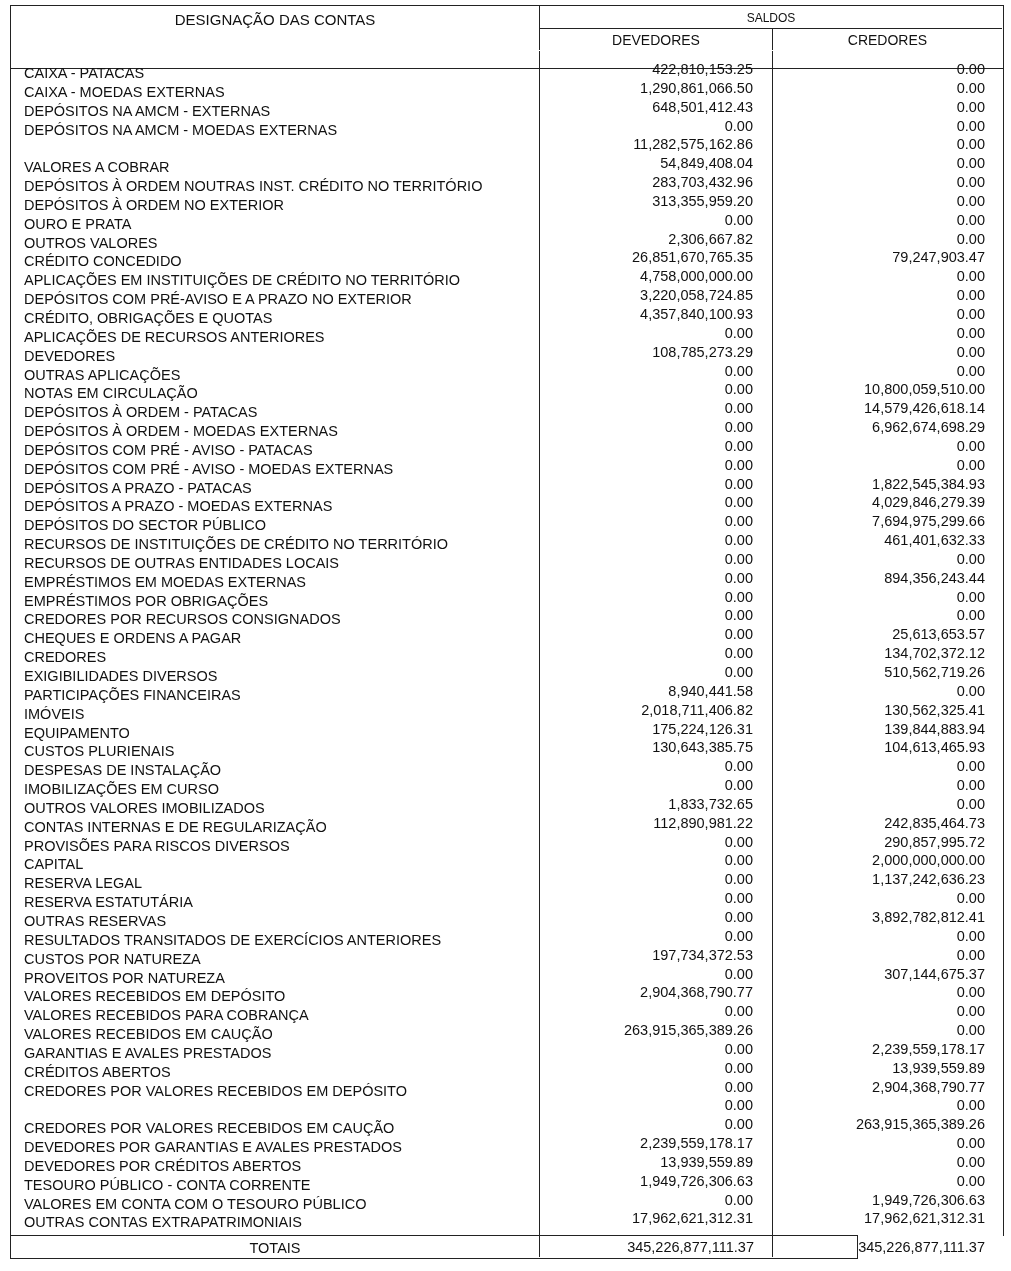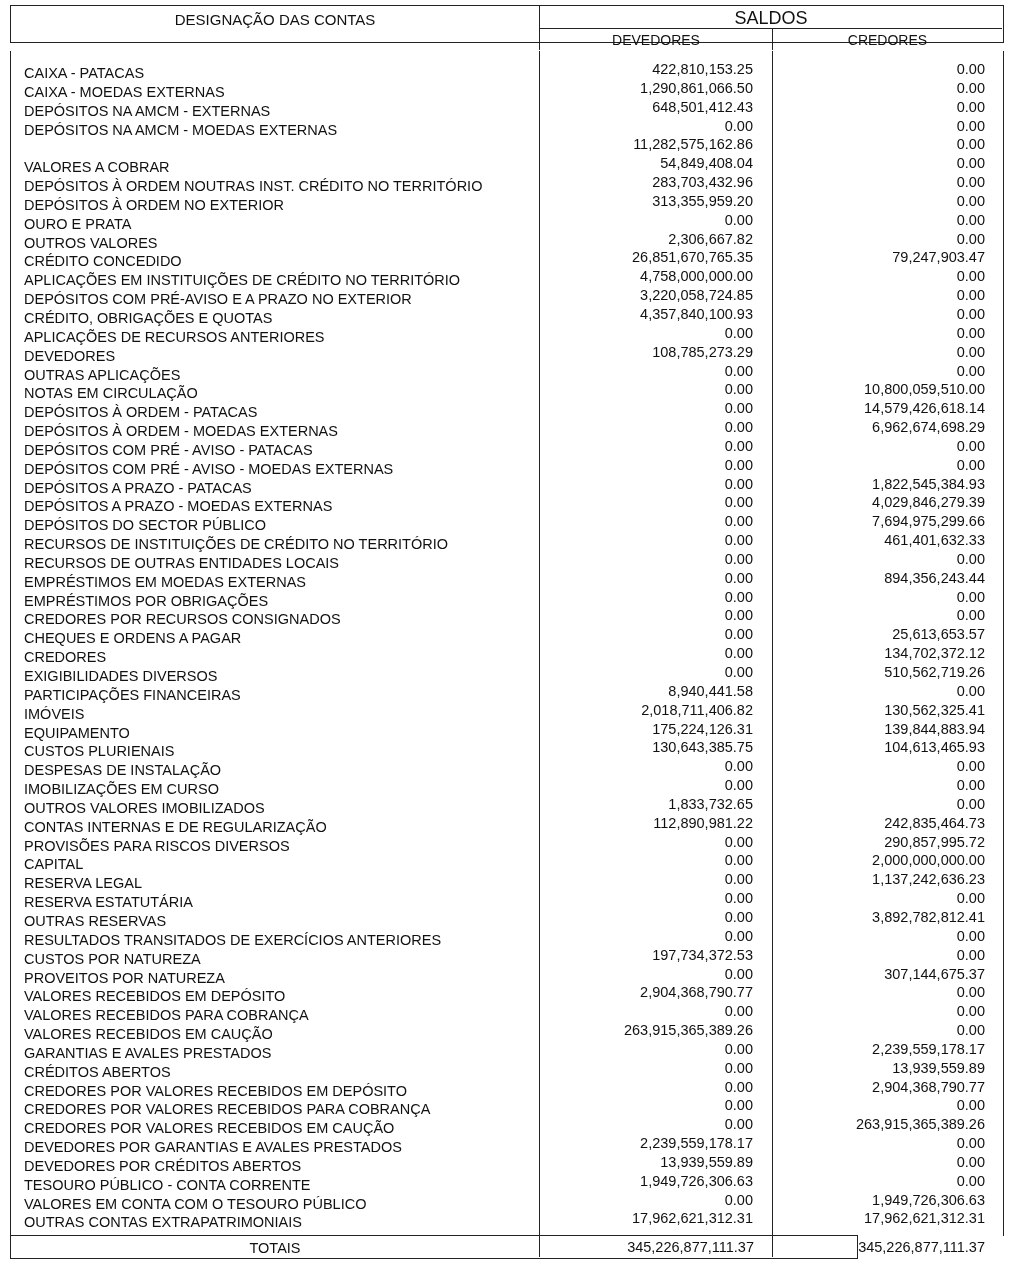--- a/index.html
+++ b/index.html
@@ -1,20 +1,20 @@
 <!DOCTYPE html>
 <html><head>
   <meta charset="utf-8">
   <style>
     html, body { margin: 0; padding: 0; background: #ffffff; }
     body { width: 1011px; height: 1271px; position: relative; font-family: "Liberation Sans", sans-serif; color: #111; }
     .sheet { position: absolute; left: 10px; top: 5px; width: 994px; height: 1262px; }
-    .hdr { position: absolute; left: 0; top: 0; width: 994px; height: 38px; border: 1.5px solid #222; border-bottom: 1.5px solid #222; box-sizing: border-box; }
+    .hdr { position: absolute; left: 0; top: 0; width: 994px; height: 64px; border: 1.5px solid #222; border-bottom: 1.5px solid #222; box-sizing: border-box; }
     .hdr .desig { position: absolute; left: 0; top: 0; width: 528px; height: 44px; border-right: 1.5px solid #222; font-size: 15px; text-align: center; line-height: 28px; }
-    .hdr .saldos { position: absolute; left: 529px; top: 0; width: 462px; height: 22px; border-bottom: 1.5px solid #222; font-size: 18px; text-align: center; line-height: 24px; }
+    .hdr .saldos { position: absolute; left: 529px; top: 0; width: 462px; height: 22px; border-bottom: 1.5px solid #222; font-size: 12px; text-align: center; line-height: 24px; }
     .hdr .dev { position: absolute; left: 529px; top: 23px; width: 232px; height: 21px; border-right: 1.5px solid #222; font-size: 14px; text-align: center; line-height: 22px; }
     .hdr .cred { position: absolute; left: 762px; top: 23px; width: 229px; height: 21px; font-size: 14px; text-align: center; line-height: 22px; }
     .body { position: absolute; left: 0; top: 46px; width: 994px; height: 1185px; border-left: 1.5px solid #222; border-right: 1.5px solid #222; box-sizing: border-box; }
     .body .vline1 { position: absolute; left: 528px; top: 0; bottom: 0; border-left: 1.5px solid #222; }
     .body .vline2 { position: absolute; left: 761px; top: 0; bottom: 0; border-left: 1.5px solid #222; }
     .rows { position: absolute; left: 0; top: 10px; width: 100%; }
     .row { position: relative; height: 18.85px; font-size: 14.5px; }
     .row .name { position: absolute; left: 13px; top: 4px; white-space: nowrap; }
     .row .dv { position: absolute; right: 250px; top: 0; white-space: nowrap; }
     .row .cr { position: absolute; right: 18px; top: 0; white-space: nowrap; }
@@ -306,21 +306,20 @@
           <span class="name">CRÉDITOS ABERTOS</span>
           <span class="dv">0.00</span>
           <span class="cr">13,939,559.89</span>
         </div>
         <div class="row">
           <span class="name">CREDORES POR VALORES RECEBIDOS EM DEPÓSITO</span>
           <span class="dv">0.00</span>
           <span class="cr">2,904,368,790.77</span>
         </div>
         <div class="row">
-          <span class="name">CREDORES POR VALORES RECEBIDOS PARA COBRANÇA</span>
           <span class="dv">0.00</span>
           <span class="cr">0.00</span>
         </div>
         <div class="row">
           <span class="name">CREDORES POR VALORES RECEBIDOS EM CAUÇÃO</span>
           <span class="dv">0.00</span>
           <span class="cr">263,915,365,389.26</span>
         </div>
         <div class="row">
           <span class="name">DEVEDORES POR GARANTIAS E AVALES PRESTADOS</span>

